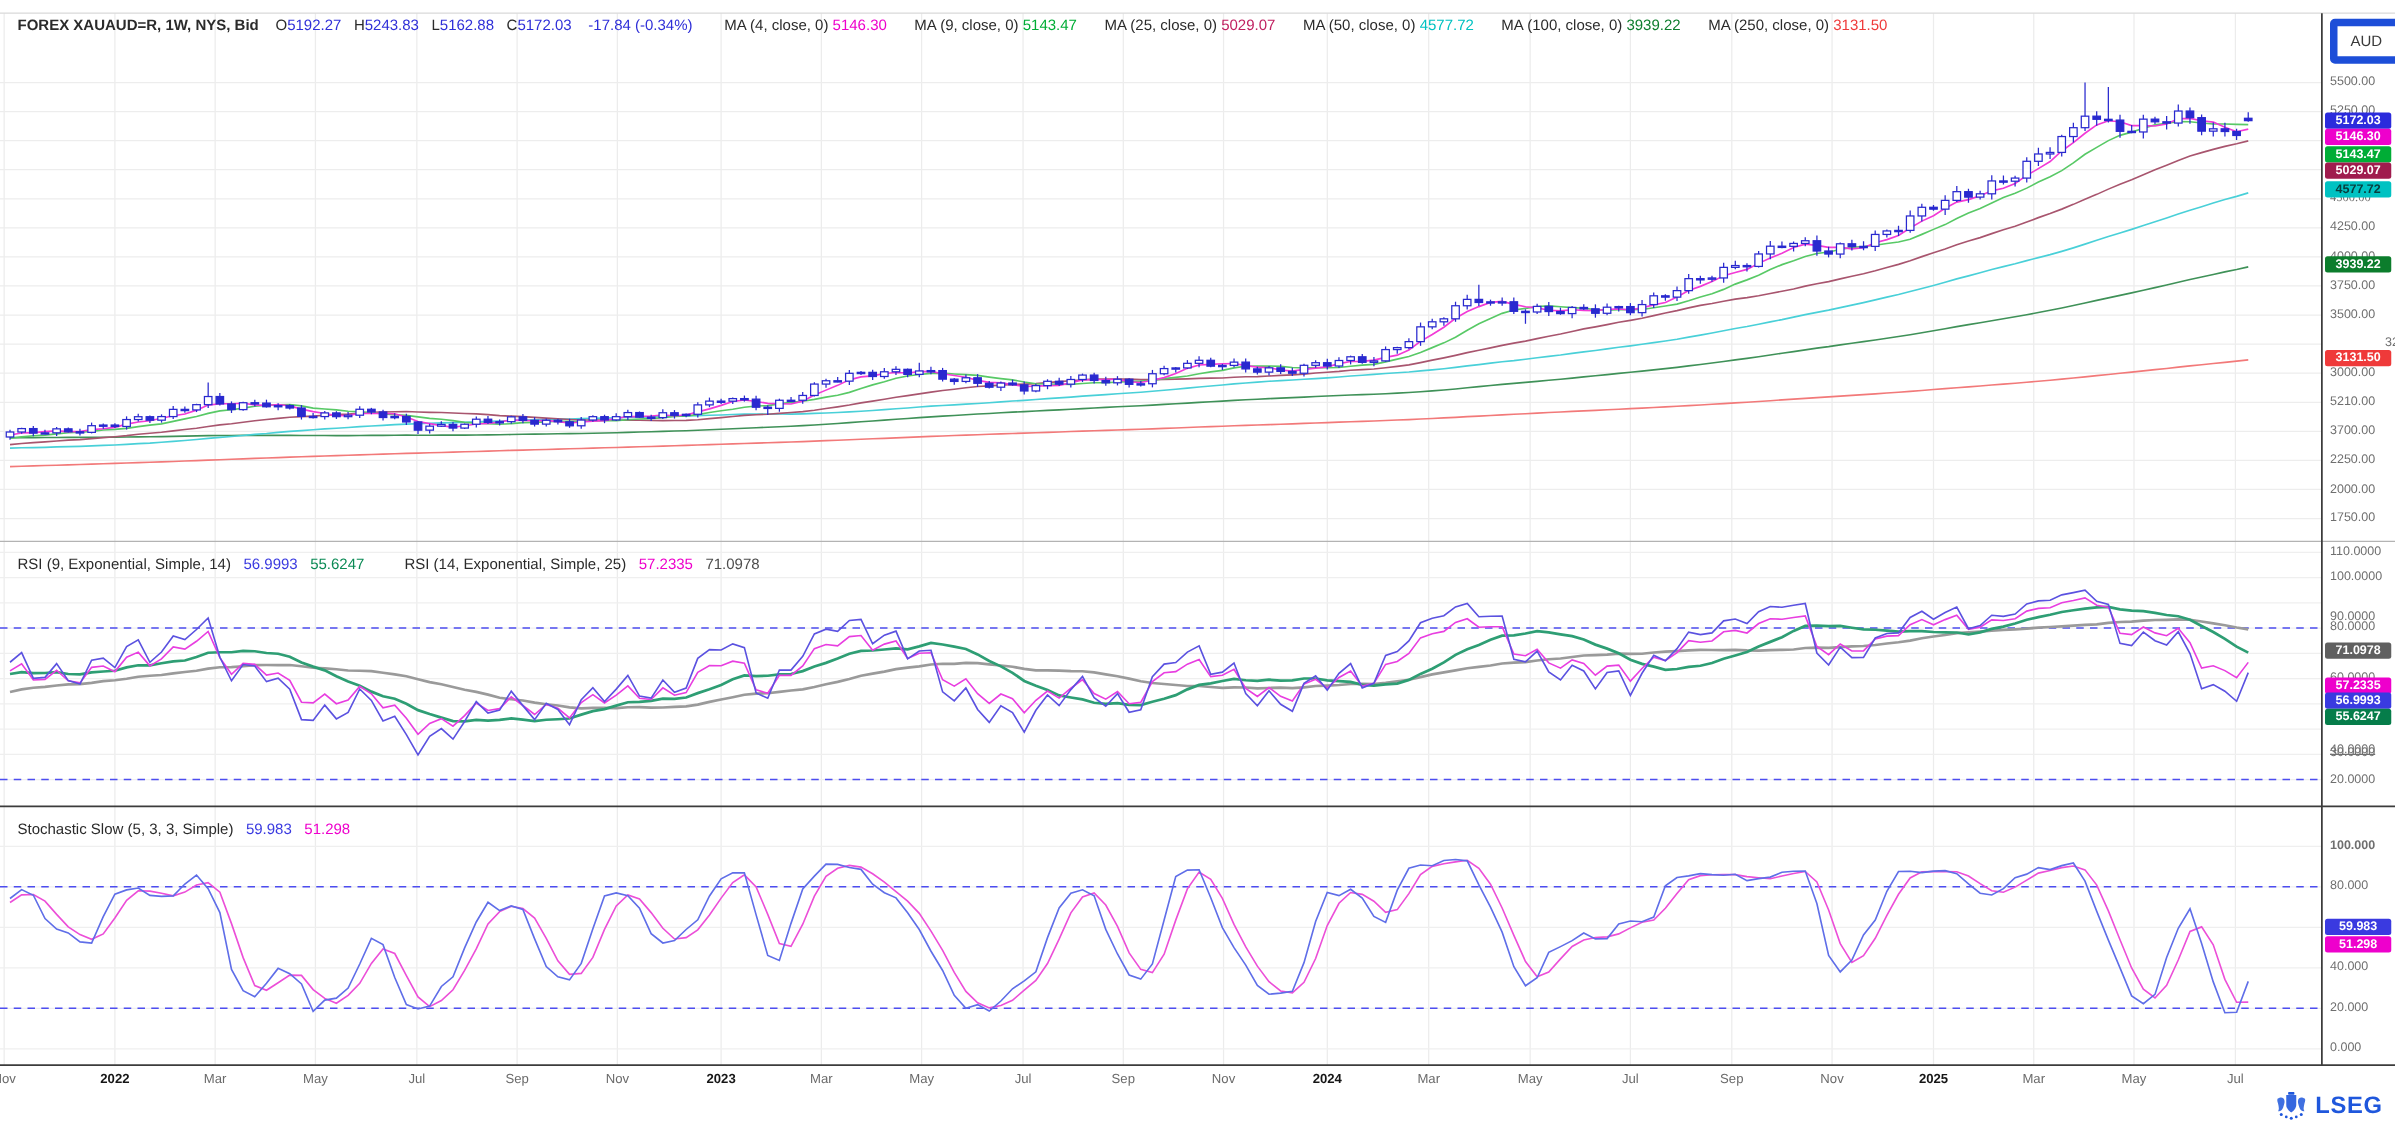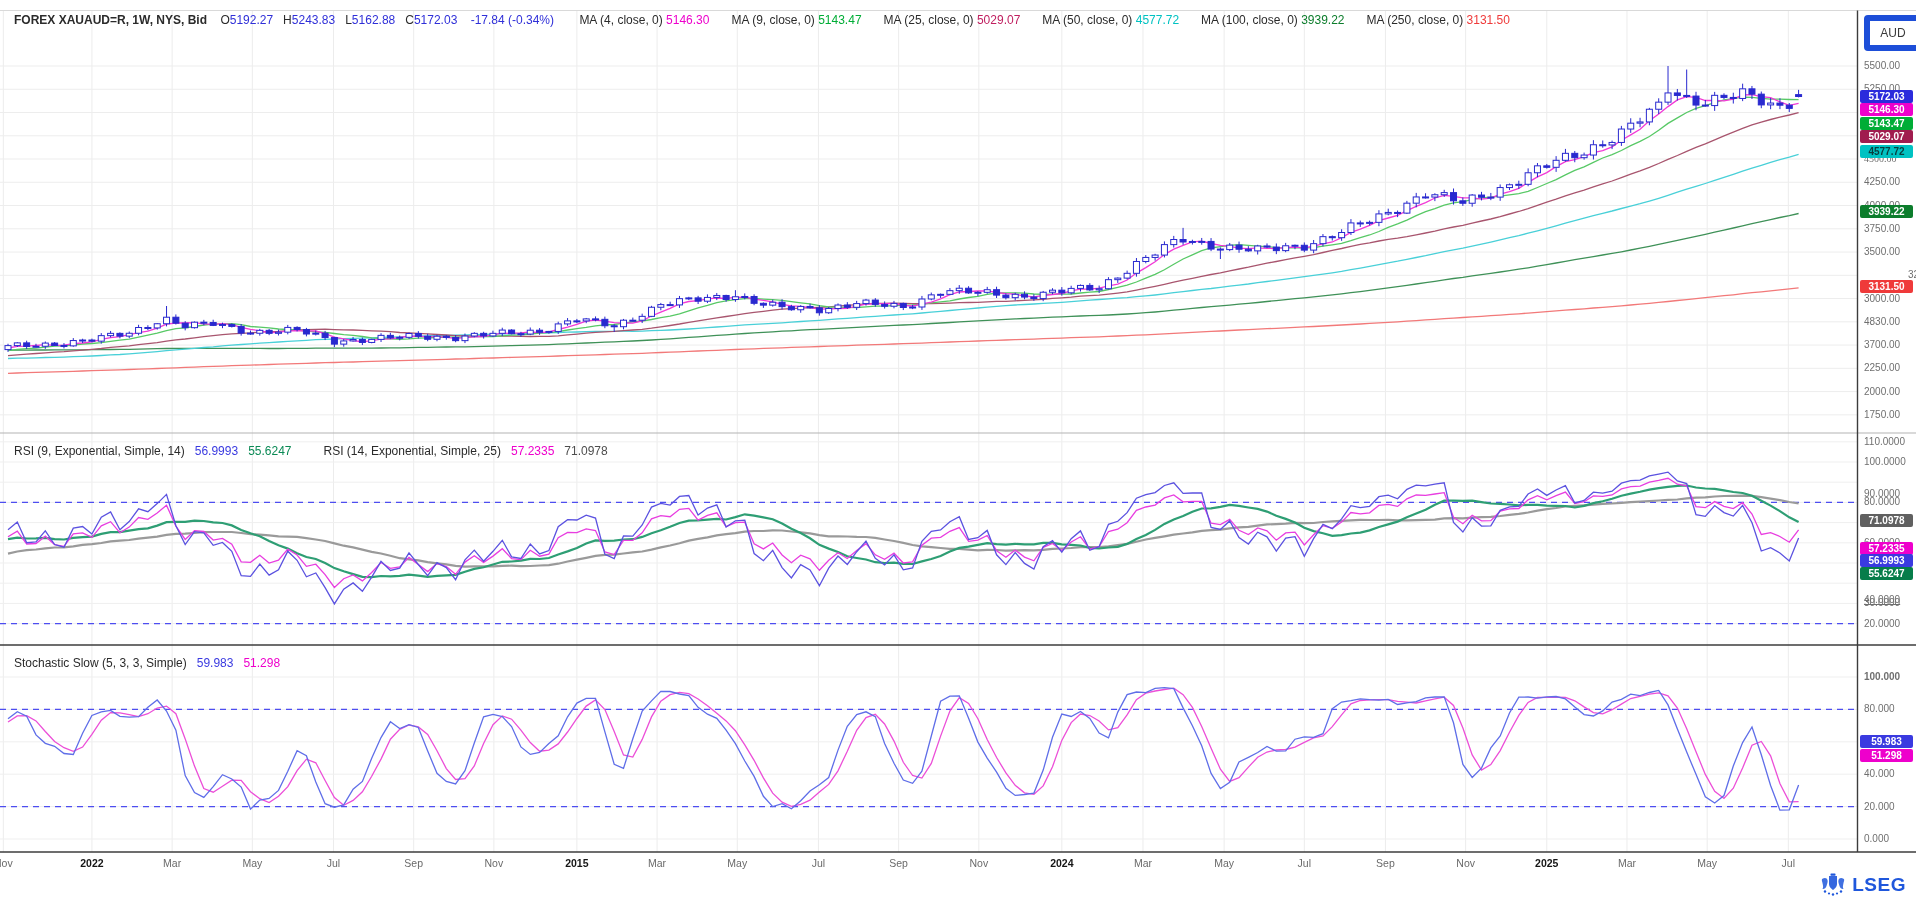--- a/index.html
+++ b/index.html
@@ -523,21 +523,21 @@
   <div class="legend" id="rsi-legend" style="left:14px;top:444px;"><span class="gap"><span class="lbl seg">RSI (9, Exponential, Simple, 14)</span><span class="seg" style="color: rgb(58, 58, 224);">56.9993</span><span class="seg" style="color: rgb(11, 138, 85);">55.6247</span></span><span class="gap"><span class="lbl seg">RSI (14, Exponential, Simple, 25)</span><span class="seg" style="color: rgb(238, 0, 204);">57.2335</span><span class="seg" style="color: rgb(77, 77, 77);">71.0978</span></span></div>
   <div class="legend" id="stoch-legend" style="left:14px;top:656px;"><span class="gap"><span class="lbl seg">Stochastic Slow (5, 3, 3, Simple)</span><span class="seg" style="color: rgb(58, 58, 224);">59.983</span><span class="seg" style="color: rgb(238, 0, 204);">51.298</span></span></div>
 
   <div class="aud-btn">AUD</div>
 
   <div id="axis-layer">
       <div class="tick" style="top: 408.837px;">1750.00</div>
       <div class="tick" style="top: 385.581px;">2000.00</div>
       <div class="tick" style="top: 362.326px;">2250.00</div>
       <div class="tick" style="top: 339.07px;">3700.00</div>
-      <div class="tick" style="top: 315.814px;">4830.00</div>
+      <div class="tick" style="top: 315.814px;">5210.00</div>
       <div class="tick" style="top: 292.558px;">3000.00</div>
       <div class="tick" style="top: 269.302px; margin-left: 44px;">3250.00</div>
       <div class="tick" style="top: 246.047px;">3500.00</div>
       <div class="tick" style="top: 222.791px;">3750.00</div>
       <div class="tick" style="top: 199.535px;">4000.00</div>
       <div class="tick" style="top: 176.279px;">4250.00</div>
       <div class="tick" style="top: 153.023px; font-family: Liberation Serif, serif;">4500.00</div>
       <div class="tick" style="top: 129.767px;">4750.00</div>
       <div class="tick" style="top: 106.512px;">5000.00</div>
       <div class="tick" style="top: 83.2558px;">5250.00</div>
@@ -573,21 +573,21 @@
       <div class="badge" style="top: 749.397px; background: rgb(238, 0, 204); color: rgb(255, 255, 255);">51.298</div>
     </div>
   <div id="xaxis-layer">
       <div class="xlab" style="left: 3.337px;">Nov</div>
       <div class="xlab year" style="left: 91.934px;">2022</div>
       <div class="xlab" style="left: 172.138px;">Mar</div>
       <div class="xlab" style="left: 252.341px;">May</div>
       <div class="xlab" style="left: 333.477px;">Jul</div>
       <div class="xlab" style="left: 413.681px;">Sep</div>
       <div class="xlab" style="left: 493.885px;">Nov</div>
-      <div class="xlab year" style="left: 576.886px;">2015</div>
+      <div class="xlab year" style="left: 576.886px;">2023</div>
       <div class="xlab" style="left: 657.09px;">Mar</div>
       <div class="xlab" style="left: 737.293px;">May</div>
       <div class="xlab" style="left: 818.429px;">Jul</div>
       <div class="xlab" style="left: 898.633px;">Sep</div>
       <div class="xlab" style="left: 978.837px;">Nov</div>
       <div class="xlab year" style="left: 1061.84px;">2024</div>
       <div class="xlab" style="left: 1142.97px;">Mar</div>
       <div class="xlab" style="left: 1224.11px;">May</div>
       <div class="xlab" style="left: 1304.31px;">Jul</div>
       <div class="xlab" style="left: 1385.45px;">Sep</div>

